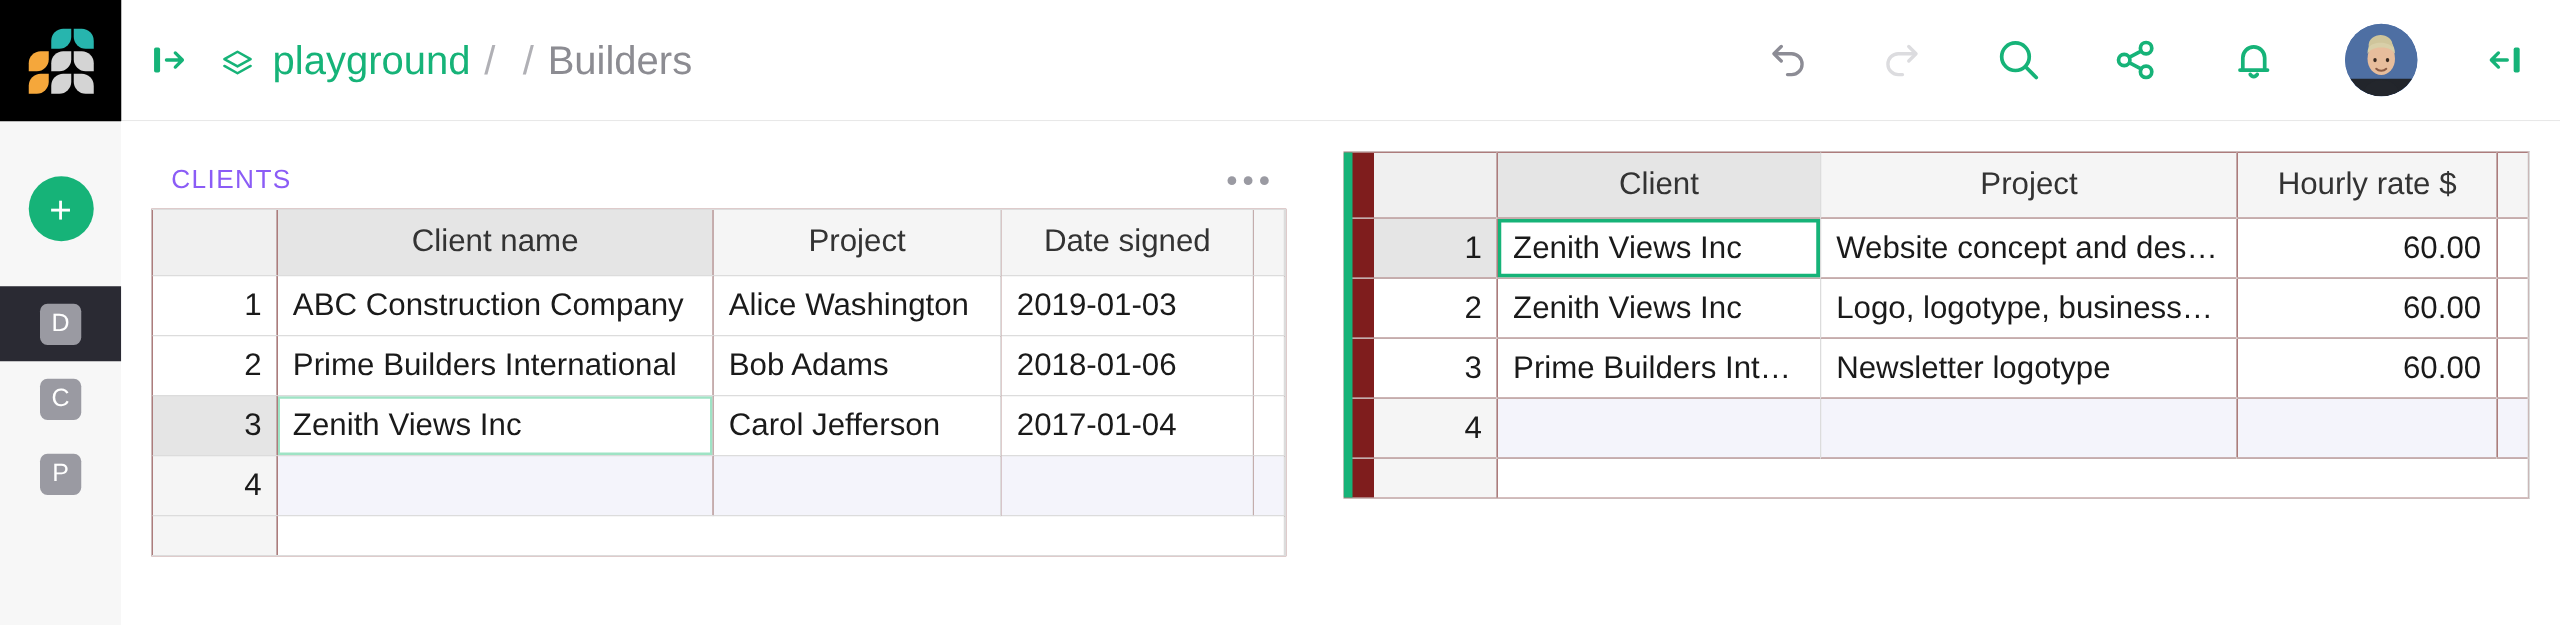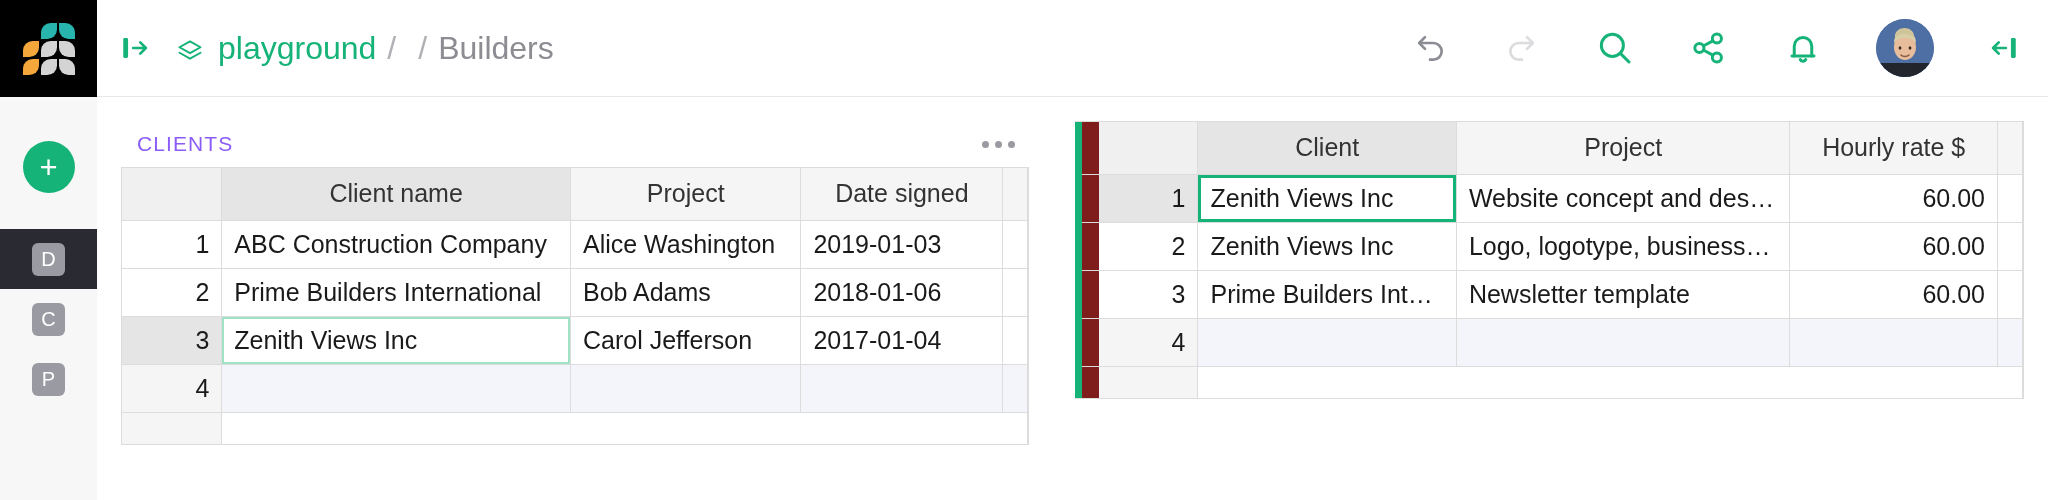--- a/index.html
+++ b/index.html
@@ -388,21 +388,21 @@
                   <td class="rownum">2</td>
                   <td>Zenith Views Inc</td>
                   <td>Logo, logotype, business…</td>
                   <td class="num">60.00</td>
                   <td class="pad"></td>
                 </tr>
                 <tr>
                   <td style="border-right:none;background:transparent"></td>
                   <td class="rownum">3</td>
                   <td>Prime Builders Int…</td>
-                  <td>Newsletter template</td>
+                  <td>Newsletter logotype</td>
                   <td class="num">60.00</td>
                   <td class="pad"></td>
                 </tr>
                 <tr class="addrow">
                   <td style="border-right:none;background:transparent"></td>
                   <td class="rownum">4</td>
                   <td></td>
                   <td></td>
                   <td></td>
                   <td class="pad"></td>

